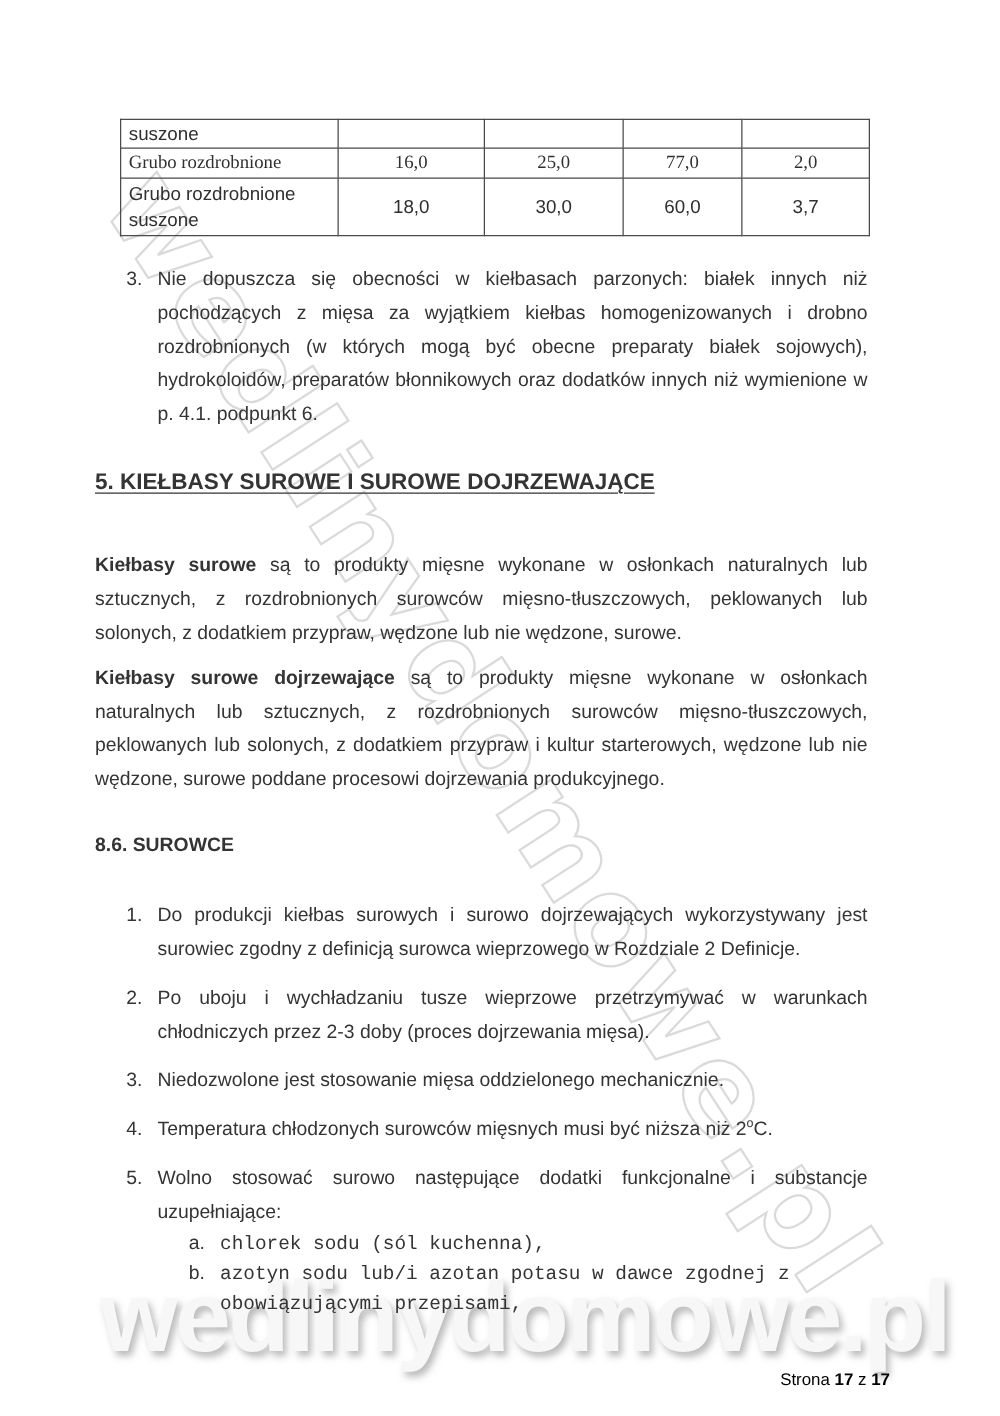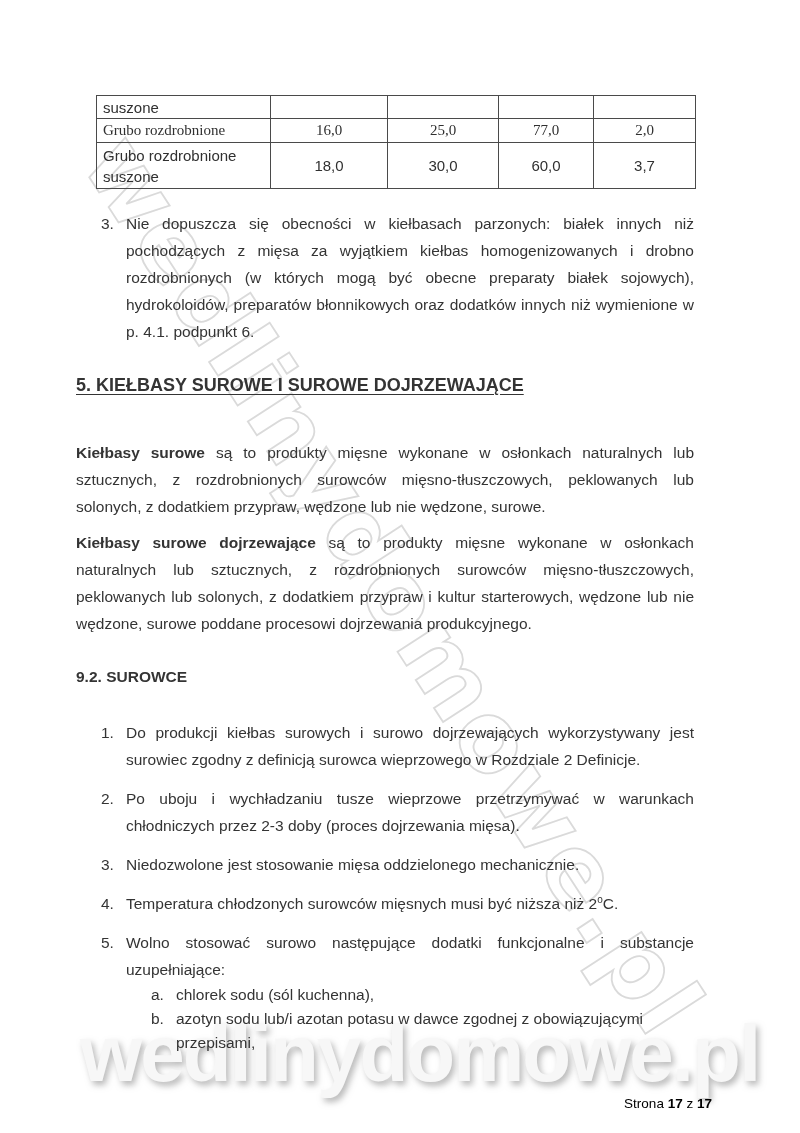--- a/index.html
+++ b/index.html
@@ -58,21 +58,21 @@
   tr.r1 { height: 23px; }
   tr.r2 { height: 24px; font-family: Liberation Serif, serif; }
   tr.r3 { height: 46px; }
 
   
   .num-item { display: flex; text-align: justify; }
   .num-item .num { width: 25px; flex: none; }
   .num-item .itext { flex: 1; text-align: justify; }
   .sub-item { display: flex; padding-left: 50px; line-height: 24px; }
   .sub-item .letter { width: 25px; flex: none; }
-  .sub-item .stext { flex: 1; }
+  .sub-item .stext { flex: 1; font-family: Liberation Mono, monospace; }
 
   .item3-block { margin: 21px 0 0 25px; }
   .item3-block .num-item { padding-left: 0; }
 
   
   .h-main {
     margin-top: 27px;
     font-weight: bold; font-size: 18px;
     text-decoration: underline;
     text-underline-offset: 3px;
@@ -145,21 +145,21 @@
         <span class="itext">Nie dopuszcza się obecności w kiełbasach parzonych: białek innych niż pochodzących z mięsa za wyjątkiem kiełbas homogenizowanych i drobno rozdrobnionych (w których mogą być obecne preparaty białek sojowych), hydrokoloidów, preparatów błonnikowych oraz dodatków innych niż wymienione w p. 4.1. podpunkt 6.</span>
       </div>
     </div>
 
     <div class="h-main">5. KIEŁBASY SUROWE I SUROWE DOJRZEWAJĄCE</div>
 
     <p class="para para-first"><b>Kiełbasy surowe</b><span> są to produkty mięsne wykonane w osłonkach naturalnych lub sztucznych, z rozdrobnionych surowców mięsno-tłuszczowych, peklowanych lub solonych, z dodatkiem przypraw, wędzone lub nie wędzone, surowe.</span></p>
 
     <p class="para para-second"><b>Kiełbasy surowe dojrzewające</b><span> są to produkty mięsne wykonane w osłonkach naturalnych lub sztucznych, z rozdrobnionych surowców mięsno-tłuszczowych, peklowanych lub solonych, z dodatkiem przypraw i kultur starterowych, wędzone lub nie wędzone, surowe poddane procesowi dojrzewania produkcyjnego.</span></p>
 
-    <div class="h-sub">9.2. SUROWCE</div>
+    <div class="h-sub">8.6. SUROWCE</div>
 
     <div class="list51">
 
       <div class="num-item">
         <span class="num">1.</span>
         <span class="itext">Do produkcji kiełbas surowych i surowo dojrzewających wykorzystywany jest surowiec zgodny z definicją surowca wieprzowego w Rozdziale 2 Definicje.</span>
       </div>
 
       <div class="num-item">
         <span class="num">2.</span>

